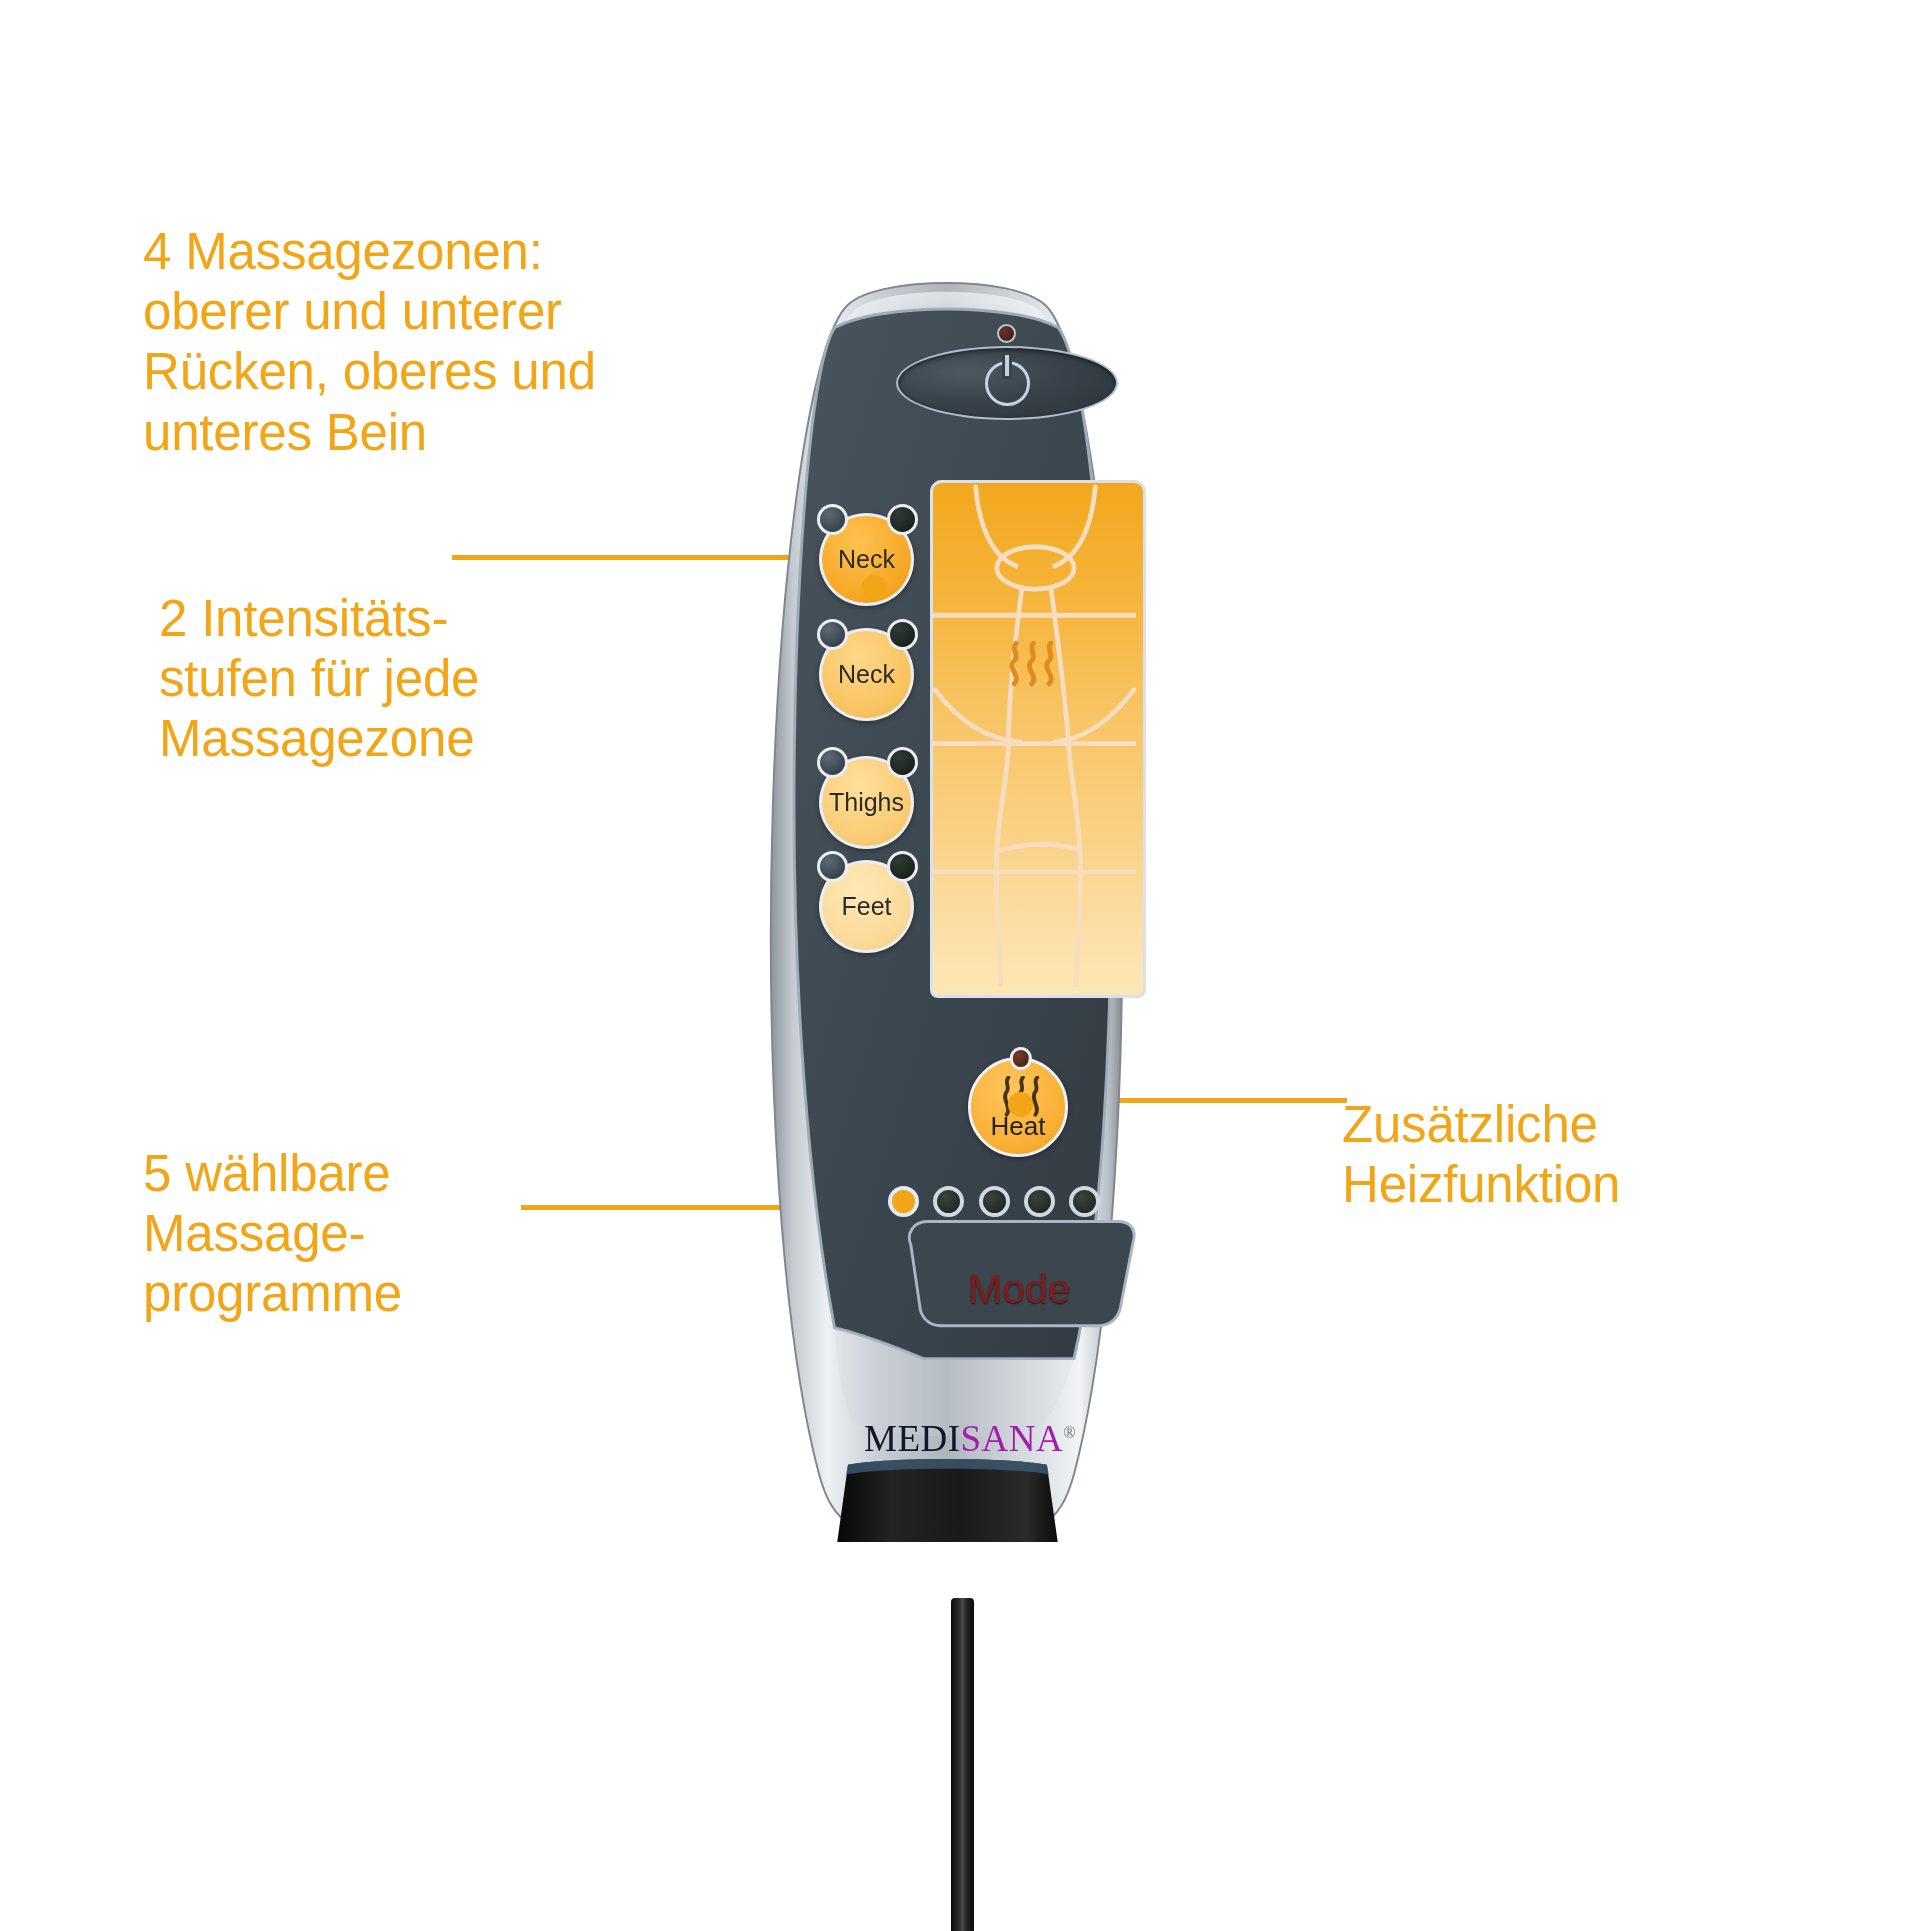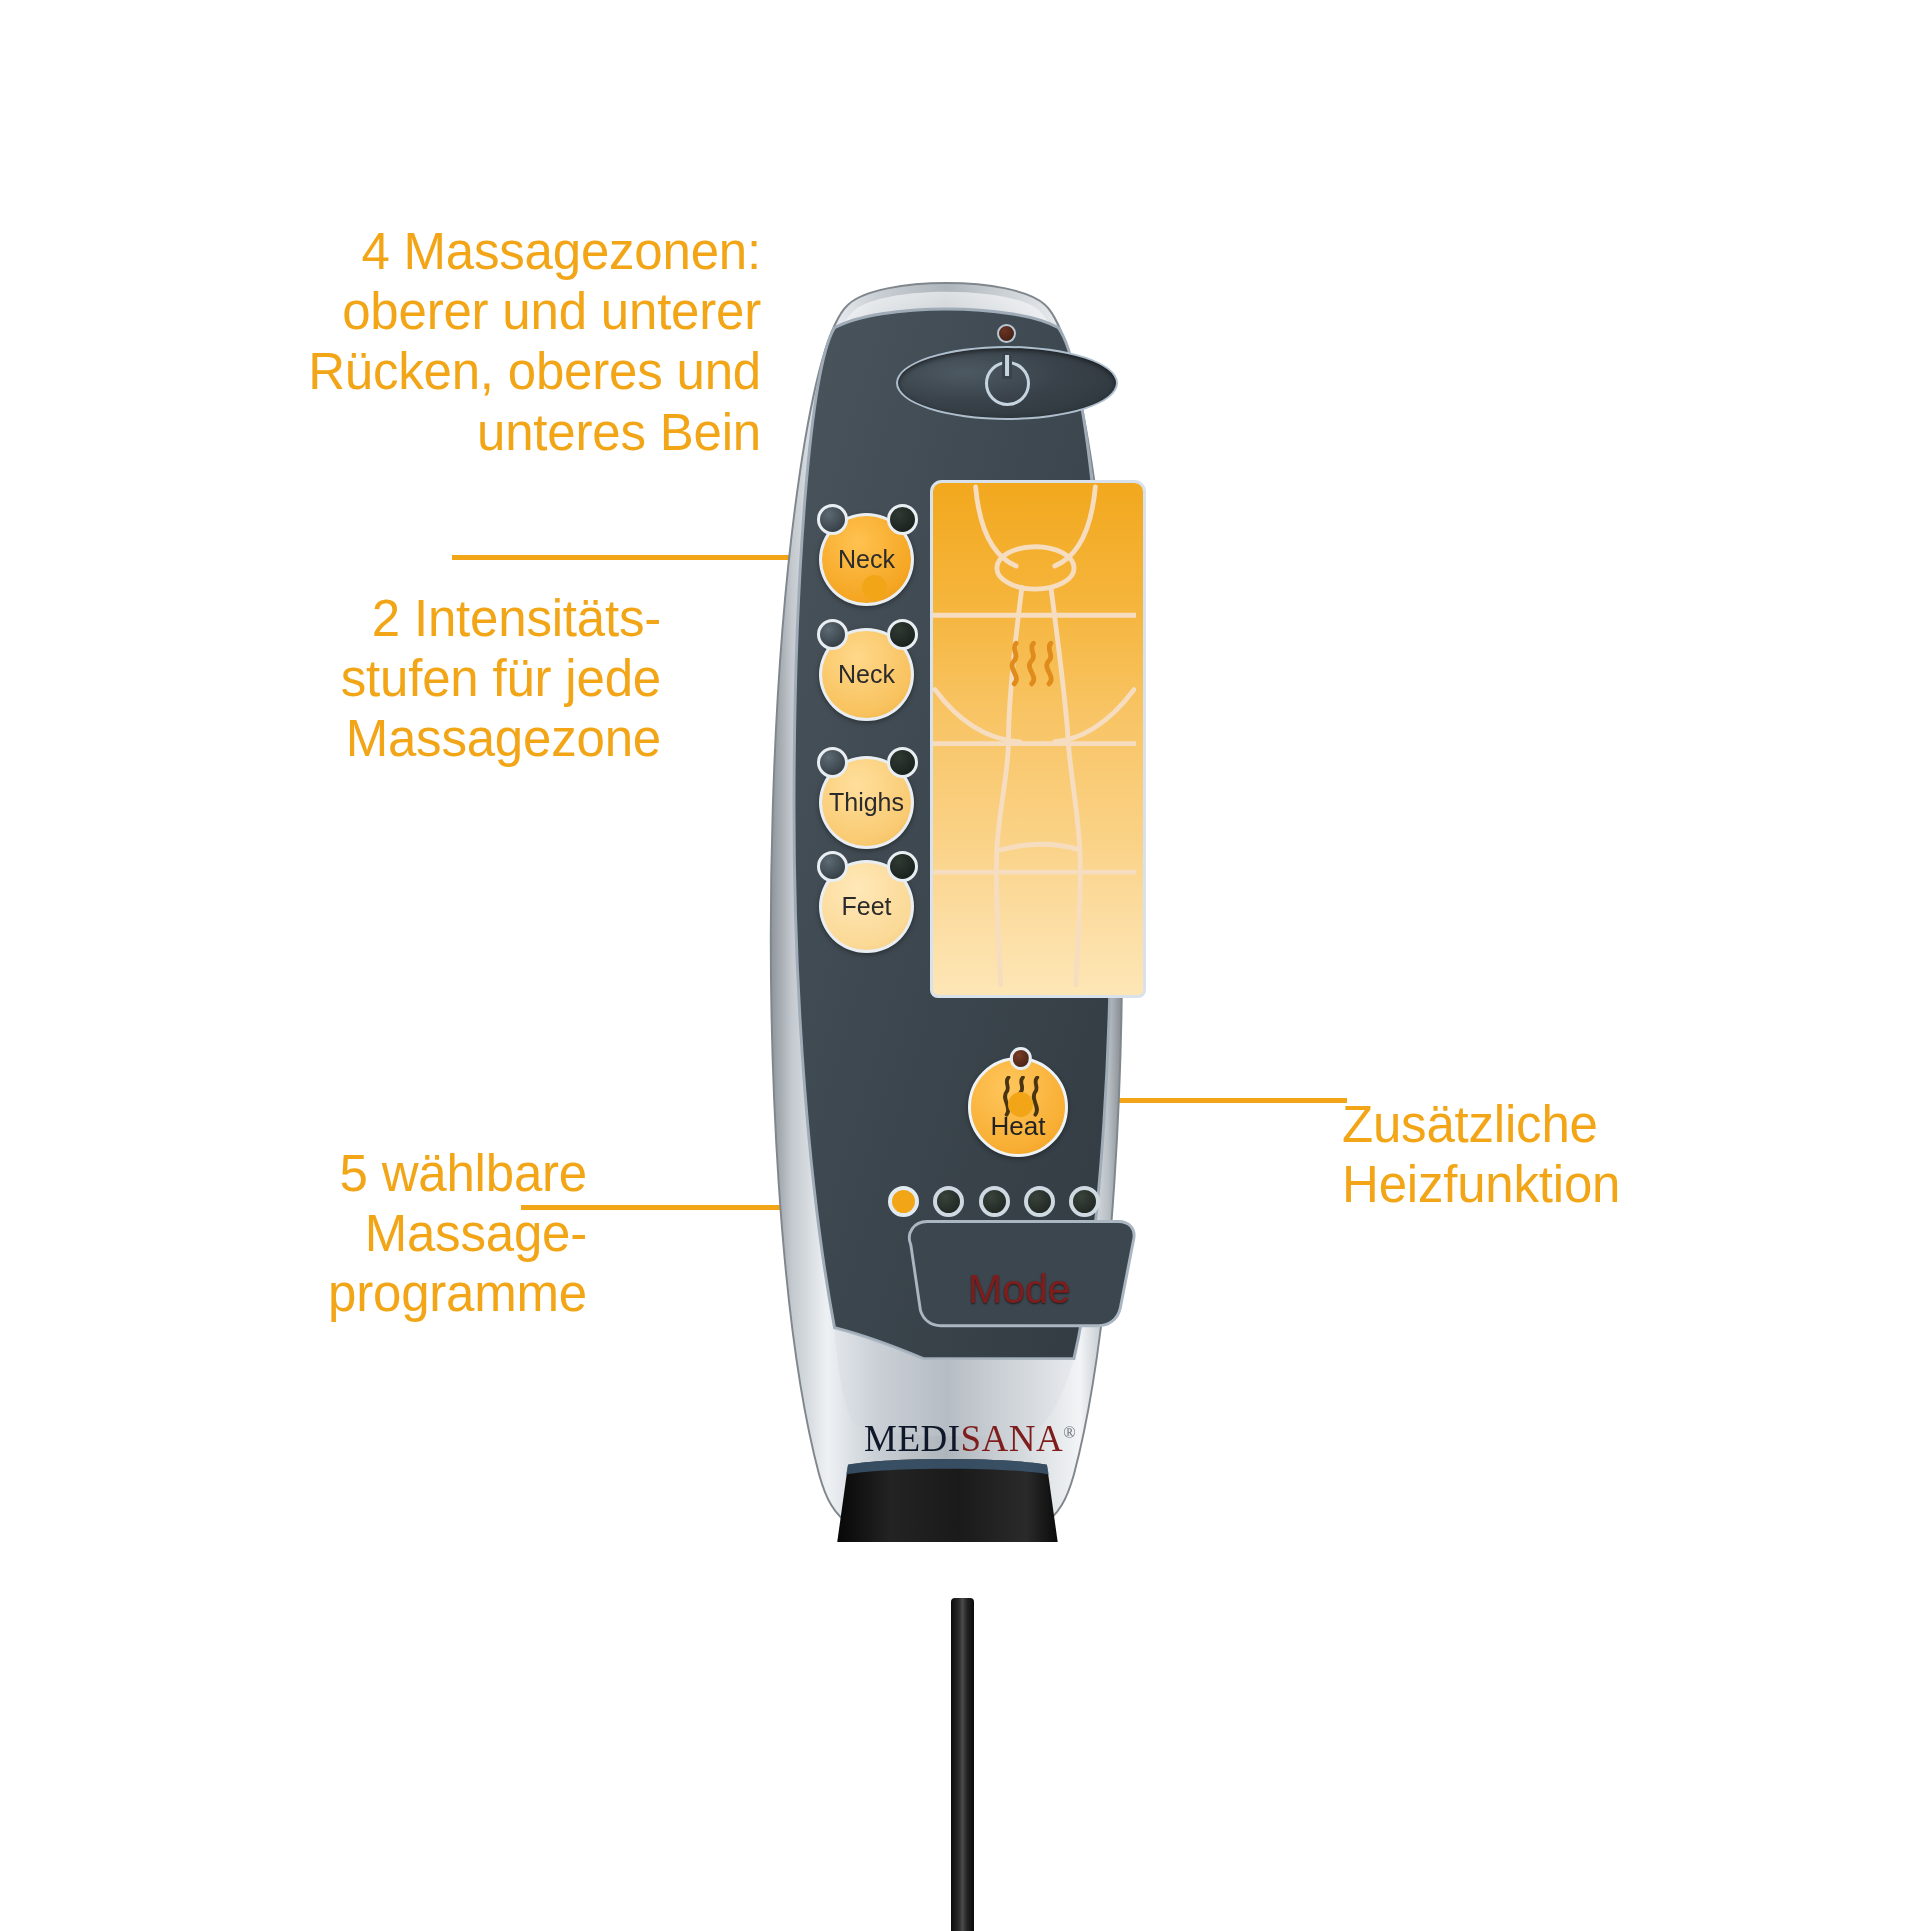--- a/index.html
+++ b/index.html
@@ -18,21 +18,20 @@
   
   .annot {
     position: absolute;
     color: #F2A617;
     font-family: "Liberation Sans", sans-serif;
     font-size: 51px;
     line-height: 1.18;
     font-weight: 400;
     white-space: pre-line;
     letter-spacing: -0.2px;
-    text-align: right;
   }
   .annot.right { text-align: left; }
 
   #annot-zones   { left: 143px; top: 222px;  width: 618px; }
   #annot-levels  { left: 143px; top: 589px;  width: 502px; margin-left: 16px; }
   #annot-progs   { left: 143px; top: 1144px; width: 444px; }
   #annot-heat    { left: 1342px; top: 1048px; width: 521px; margin-top: 47px; }
 
   
   .leader {
@@ -205,21 +204,21 @@
   }
 
   
   #brand {
     position: absolute; left: 864px; top: 1417px;
     font-family: "Liberation Serif", serif;
     font-size: 37px; letter-spacing: 0.5px;
     white-space: nowrap;
   }
   #brand .m { color: #0f172a; }
-  #brand .s { color: #7f1d1d; }
+  #brand .s { color: #a21caf; }
   #brand .reg { font-size: 16.4px; vertical-align: super; color: #6c757d; }
 </style>
 </head>
 <body>
 
 <div class="annot" id="annot-zones">4 Massagezonen:
 oberer und unterer
 Rücken, oberes und
 unteres Bein</div>
 <div class="annot" id="annot-levels">2 Intensitäts-

